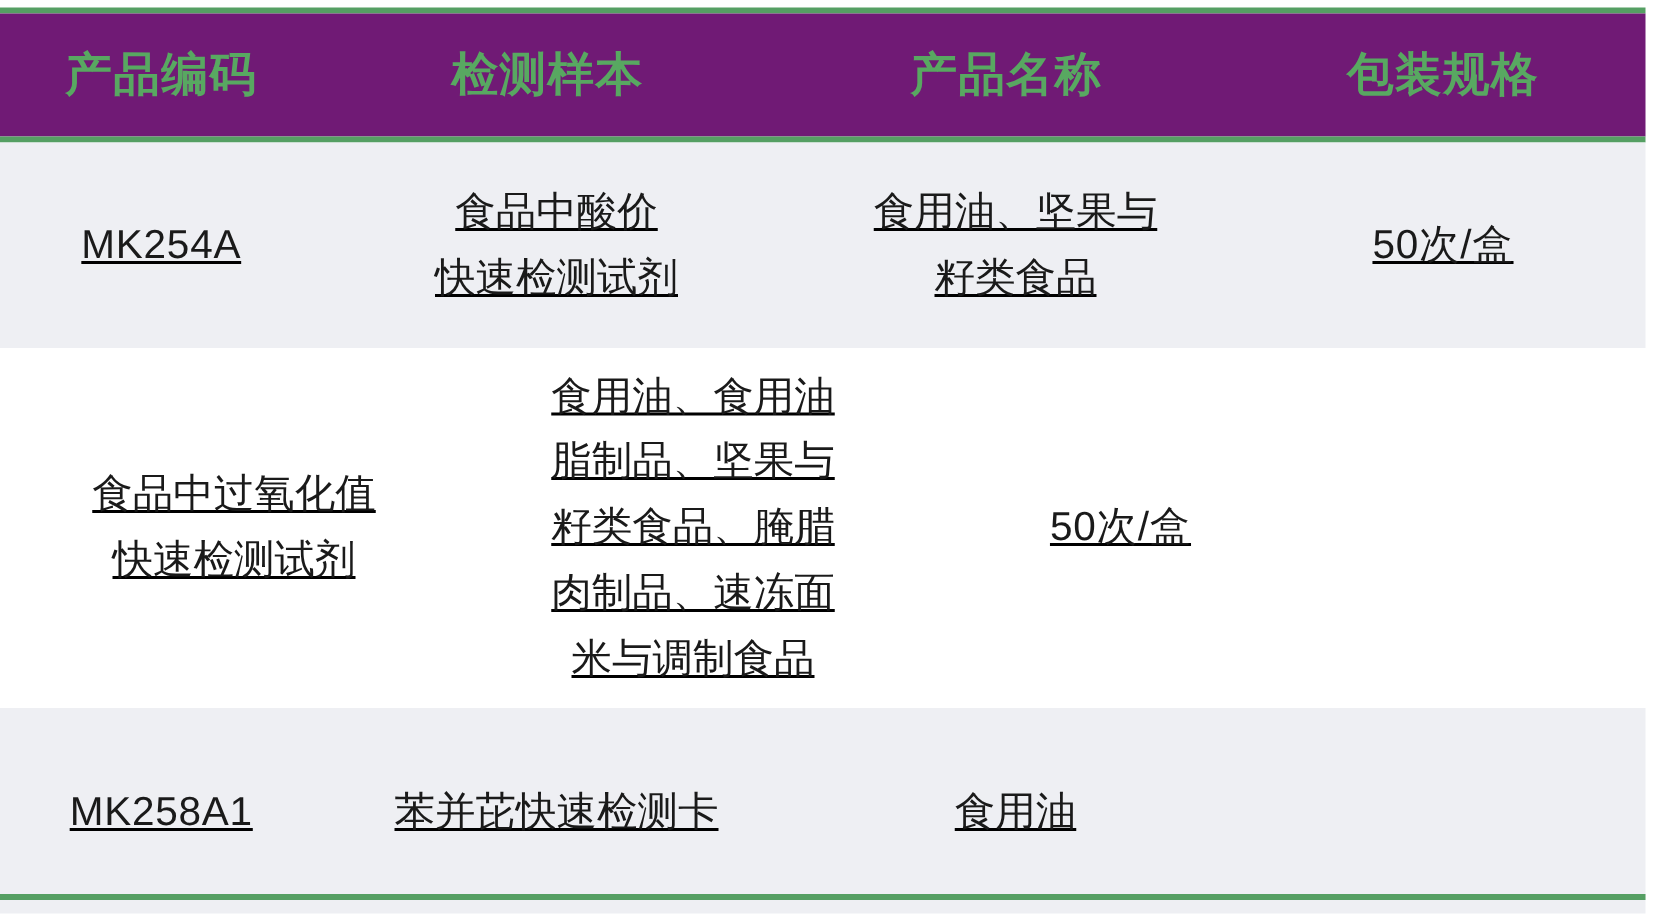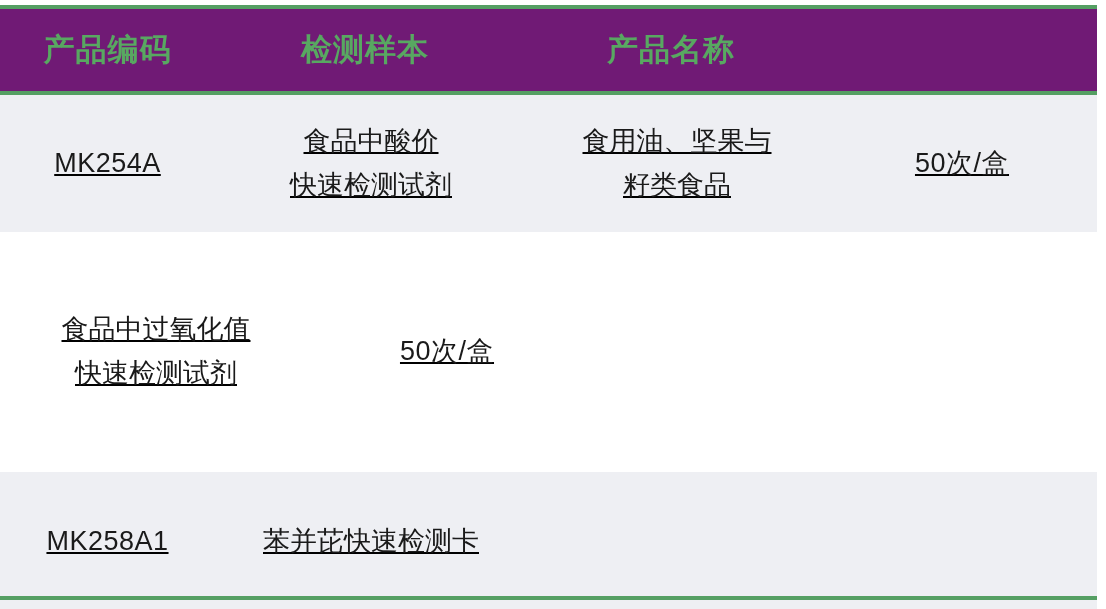--- a/index.html
+++ b/index.html
@@ -95,43 +95,50 @@
 <body>
 
 <div class="product-table">
 
   <div class="rule rule-top"></div>
 
   <div class="thead">
     <div class="th col-code">产品编码</div>
     <div class="th col-samp">检测样本</div>
     <div class="th col-name">产品名称</div>
+    <div class="th col-spec">包装规格</div>
   </div>
 
   <div class="rule rule-header"></div>
 
   <div class="tbody">
 
     <div class="row row-1 row-shaded">
       <div class="td td-code col-code">MK254A</div>
       <div class="td col-name">食品中酸价
 快速检测试剂</div>
       <div class="td col-samp">食用油、坚果与
 籽类食品</div>
       <div class="td td-spec col-spec">50次/盒</div>
     </div>
 
     <div class="row row-2 row-plain">
       <div class="td col-name">食品中过氧化值
 快速检测试剂</div>
+      <div class="td col-samp">食用油、食用油
+脂制品、坚果与
+籽类食品、腌腊
+肉制品、速冻面
+米与调制食品</div>
       <div class="td td-spec col-spec">50次/盒</div>
     </div>
 
     <div class="row row-3 row-shaded">
       <div class="td td-code col-code">MK258A1</div>
       <div class="td col-name">苯并芘快速检测卡</div>
+      <div class="td col-samp">食用油</div>
     </div>
 
   </div>
 
   <div class="rule rule-bottom"></div>
 
 </div>
 
 </body></html>

